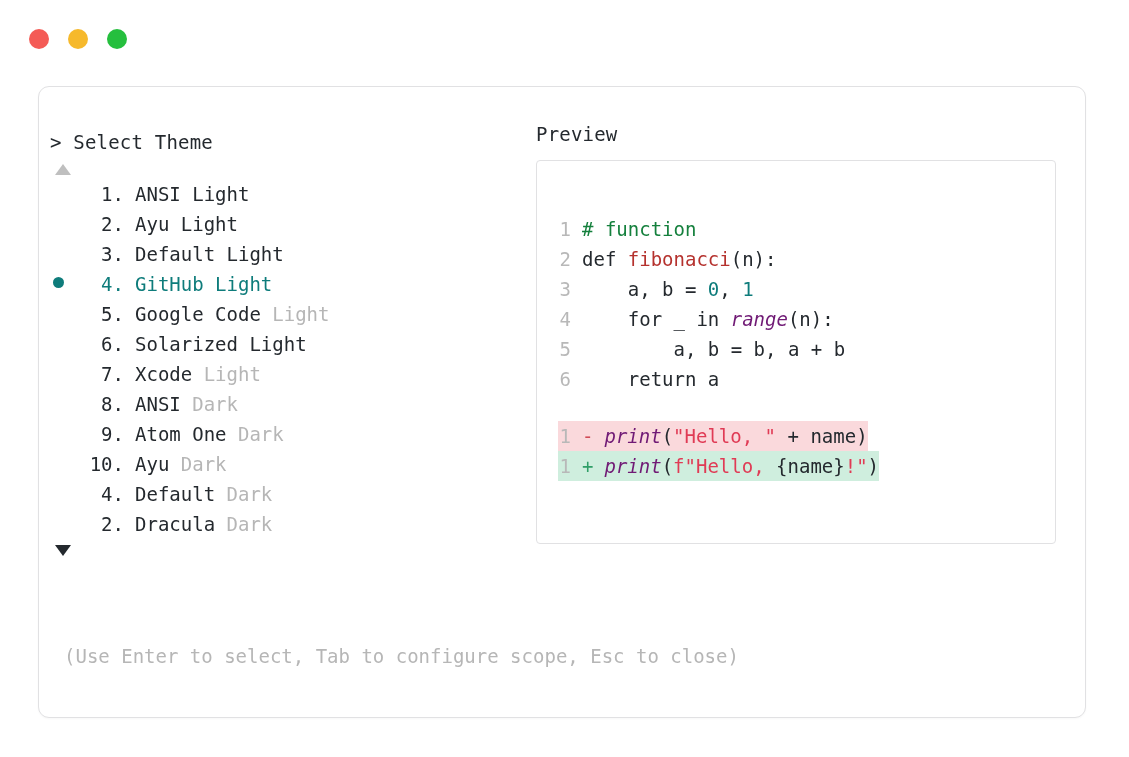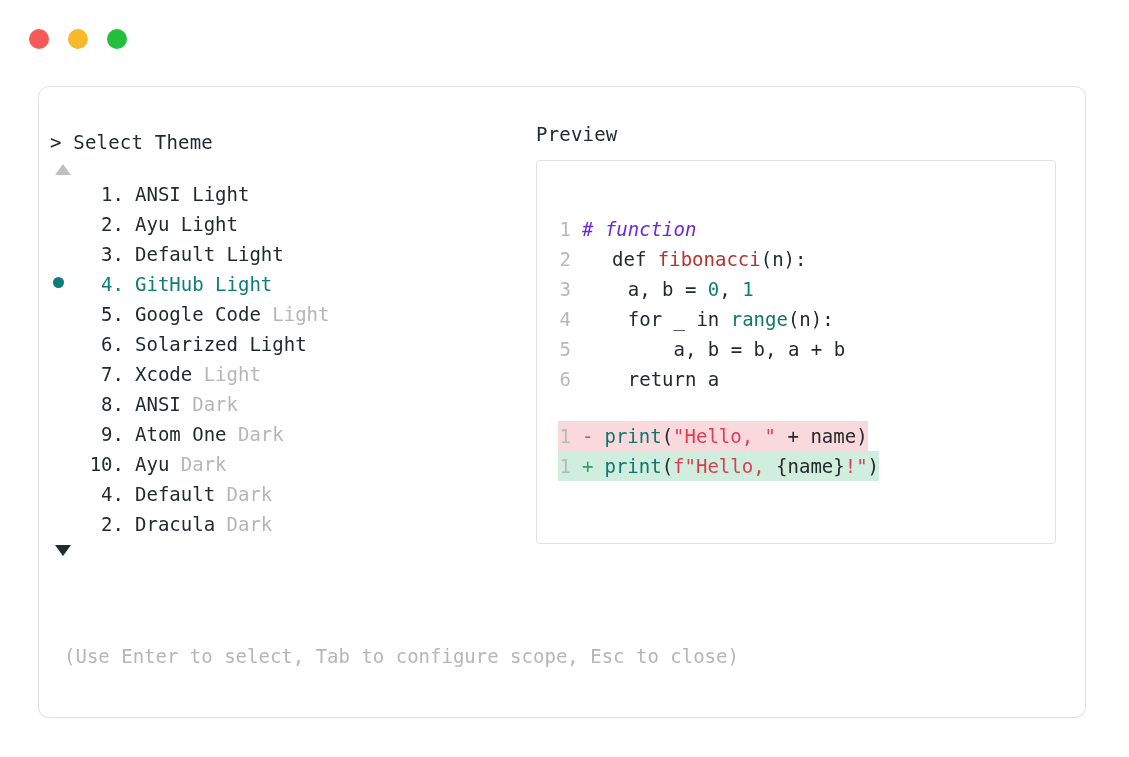--- a/index.html
+++ b/index.html
@@ -184,24 +184,24 @@
     text-align: right;
     flex: 0 0 13px;
   }
   .code-body {
     padding-left: 11px;
     color: #24292e;
   }
   .spacer-line { height: 27px; }
 
   
-  .tok-comment  { color: #6d28d9; font-style: italic; }
-  .tok-keyword  { color: #24292e; margin-left: 30px; }
+  .tok-comment  { color: #15803d; }
+  .tok-keyword  { color: #24292e; }
   .tok-func     { color: #b5322e; }
-  .tok-builtin  { color: #0f766e; }
+  .tok-builtin  { color: #701a75; font-style: italic; }
   .tok-number   { color: #0e7c7b; }
   .tok-string   { color: #e03b55; }
   .tok-plain    { color: #24292e; }
 
   
   .diff-line {
     display: flex;
     align-items: baseline;
     white-space: pre;
     height: 30px;

